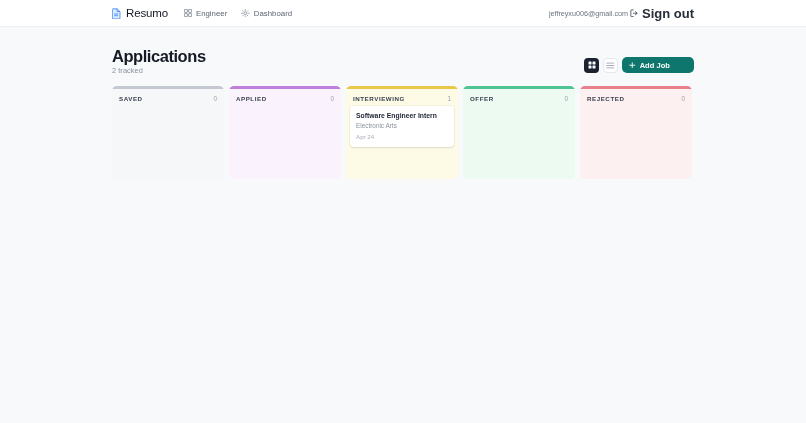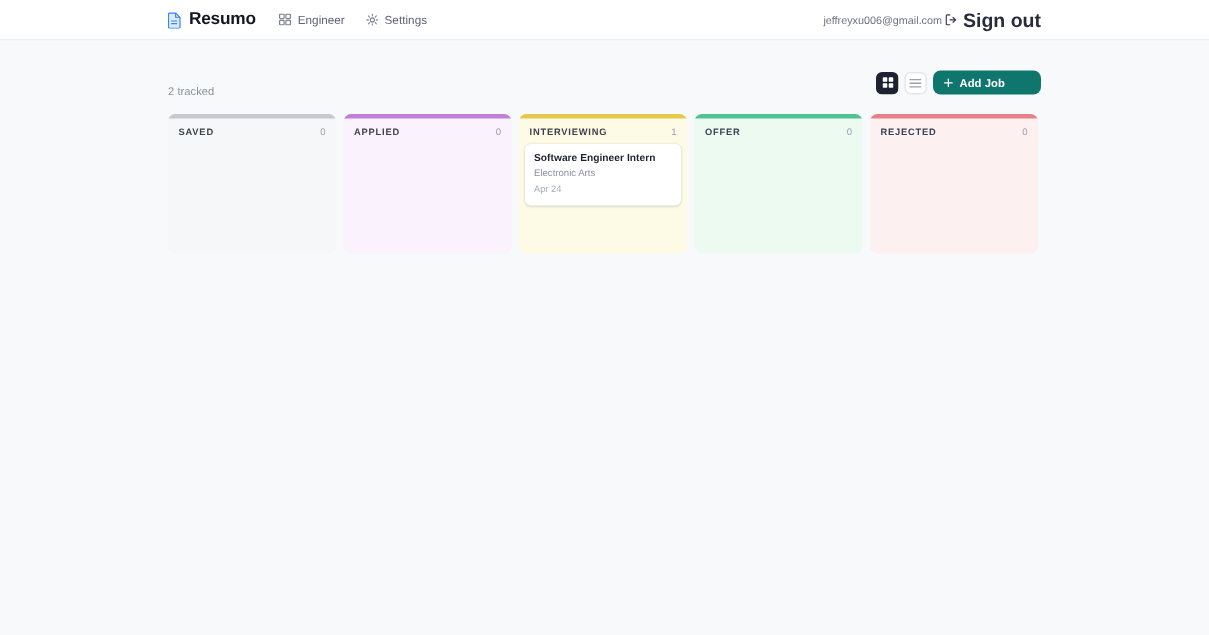--- a/index.html
+++ b/index.html
@@ -30,21 +30,21 @@
 
   .brand {
     display: flex;
     align-items: center;
     gap: 5px;
     margin-right: 16px;
   }
 
   .brand-name {
     font-size: 11.5px;
-    font-weight: bold;
+    font-weight: normal;
     letter-spacing: -0.15px;
     color: #121722;
   }
 
   .nav-links {
     display: flex;
     align-items: center;
     gap: 14px;
   }
 
@@ -252,21 +252,21 @@
       <span>Engineer</span>
     </div>
 
     <div class="nav-link">
       <span>
         <svg width="8.5" height="8.5" viewBox="0 0 10 10">
           <circle cx="5" cy="5" r="1.6" fill="none" stroke="#7b8391" stroke-width="0.85"></circle>
           <path d="M5 0.6v1.3M5 8.1v1.3M0.6 5h1.3M8.1 5h1.3M1.9 1.9l0.9 0.9M7.2 7.2l0.9 0.9M8.1 1.9l-0.9 0.9M2.8 7.2l-0.9 0.9" stroke="#7b8391" stroke-width="0.85" stroke-linecap="round"></path>
         </svg>
       </span>
-      <span>Settings</span>
+      <span>Dashboard</span>
     </div>
   </div>
 
   <div class="topbar-right">
     <span class="user-email">jeffreyxu006@gmail.com</span>
     <div class="signout">
       <span>
         <svg width="8.5" height="8.5" viewBox="0 0 10 10">
           <path d="M3.8 1.1H1.6a0.6 0.6 0 0 0-0.6 0.6v6.6a0.6 0.6 0 0 0 0.6 0.6h2.2" fill="none" stroke="#333a47" stroke-width="0.9" stroke-linecap="round"></path>
           <path d="M6.3 3.1L8.4 5 6.3 6.9M4 5h4.3" fill="none" stroke="#333a47" stroke-width="0.9" stroke-linecap="round" stroke-linejoin="round"></path>
@@ -274,20 +274,21 @@
       </span>
       <span>Sign out</span>
     </div>
   </div>
 </div>
 
 <div class="page">
 
   <div class="page-head">
     <div class="titles">
+      <div class="page-title">Applications</div>
       <div class="page-sub">2 tracked</div>
     </div>
 
     <div class="head-tools">
       <div class="view-toggle active">
         <span>
           <svg width="8" height="8" viewBox="0 0 8 8">
             <rect x="0.5" y="0.5" width="3" height="3" rx="0.5" fill="#ffffff"></rect>
             <rect x="4.5" y="0.5" width="3" height="3" rx="0.5" fill="#ffffff"></rect>
             <rect x="0.5" y="4.5" width="3" height="3" rx="0.5" fill="#ffffff"></rect>

